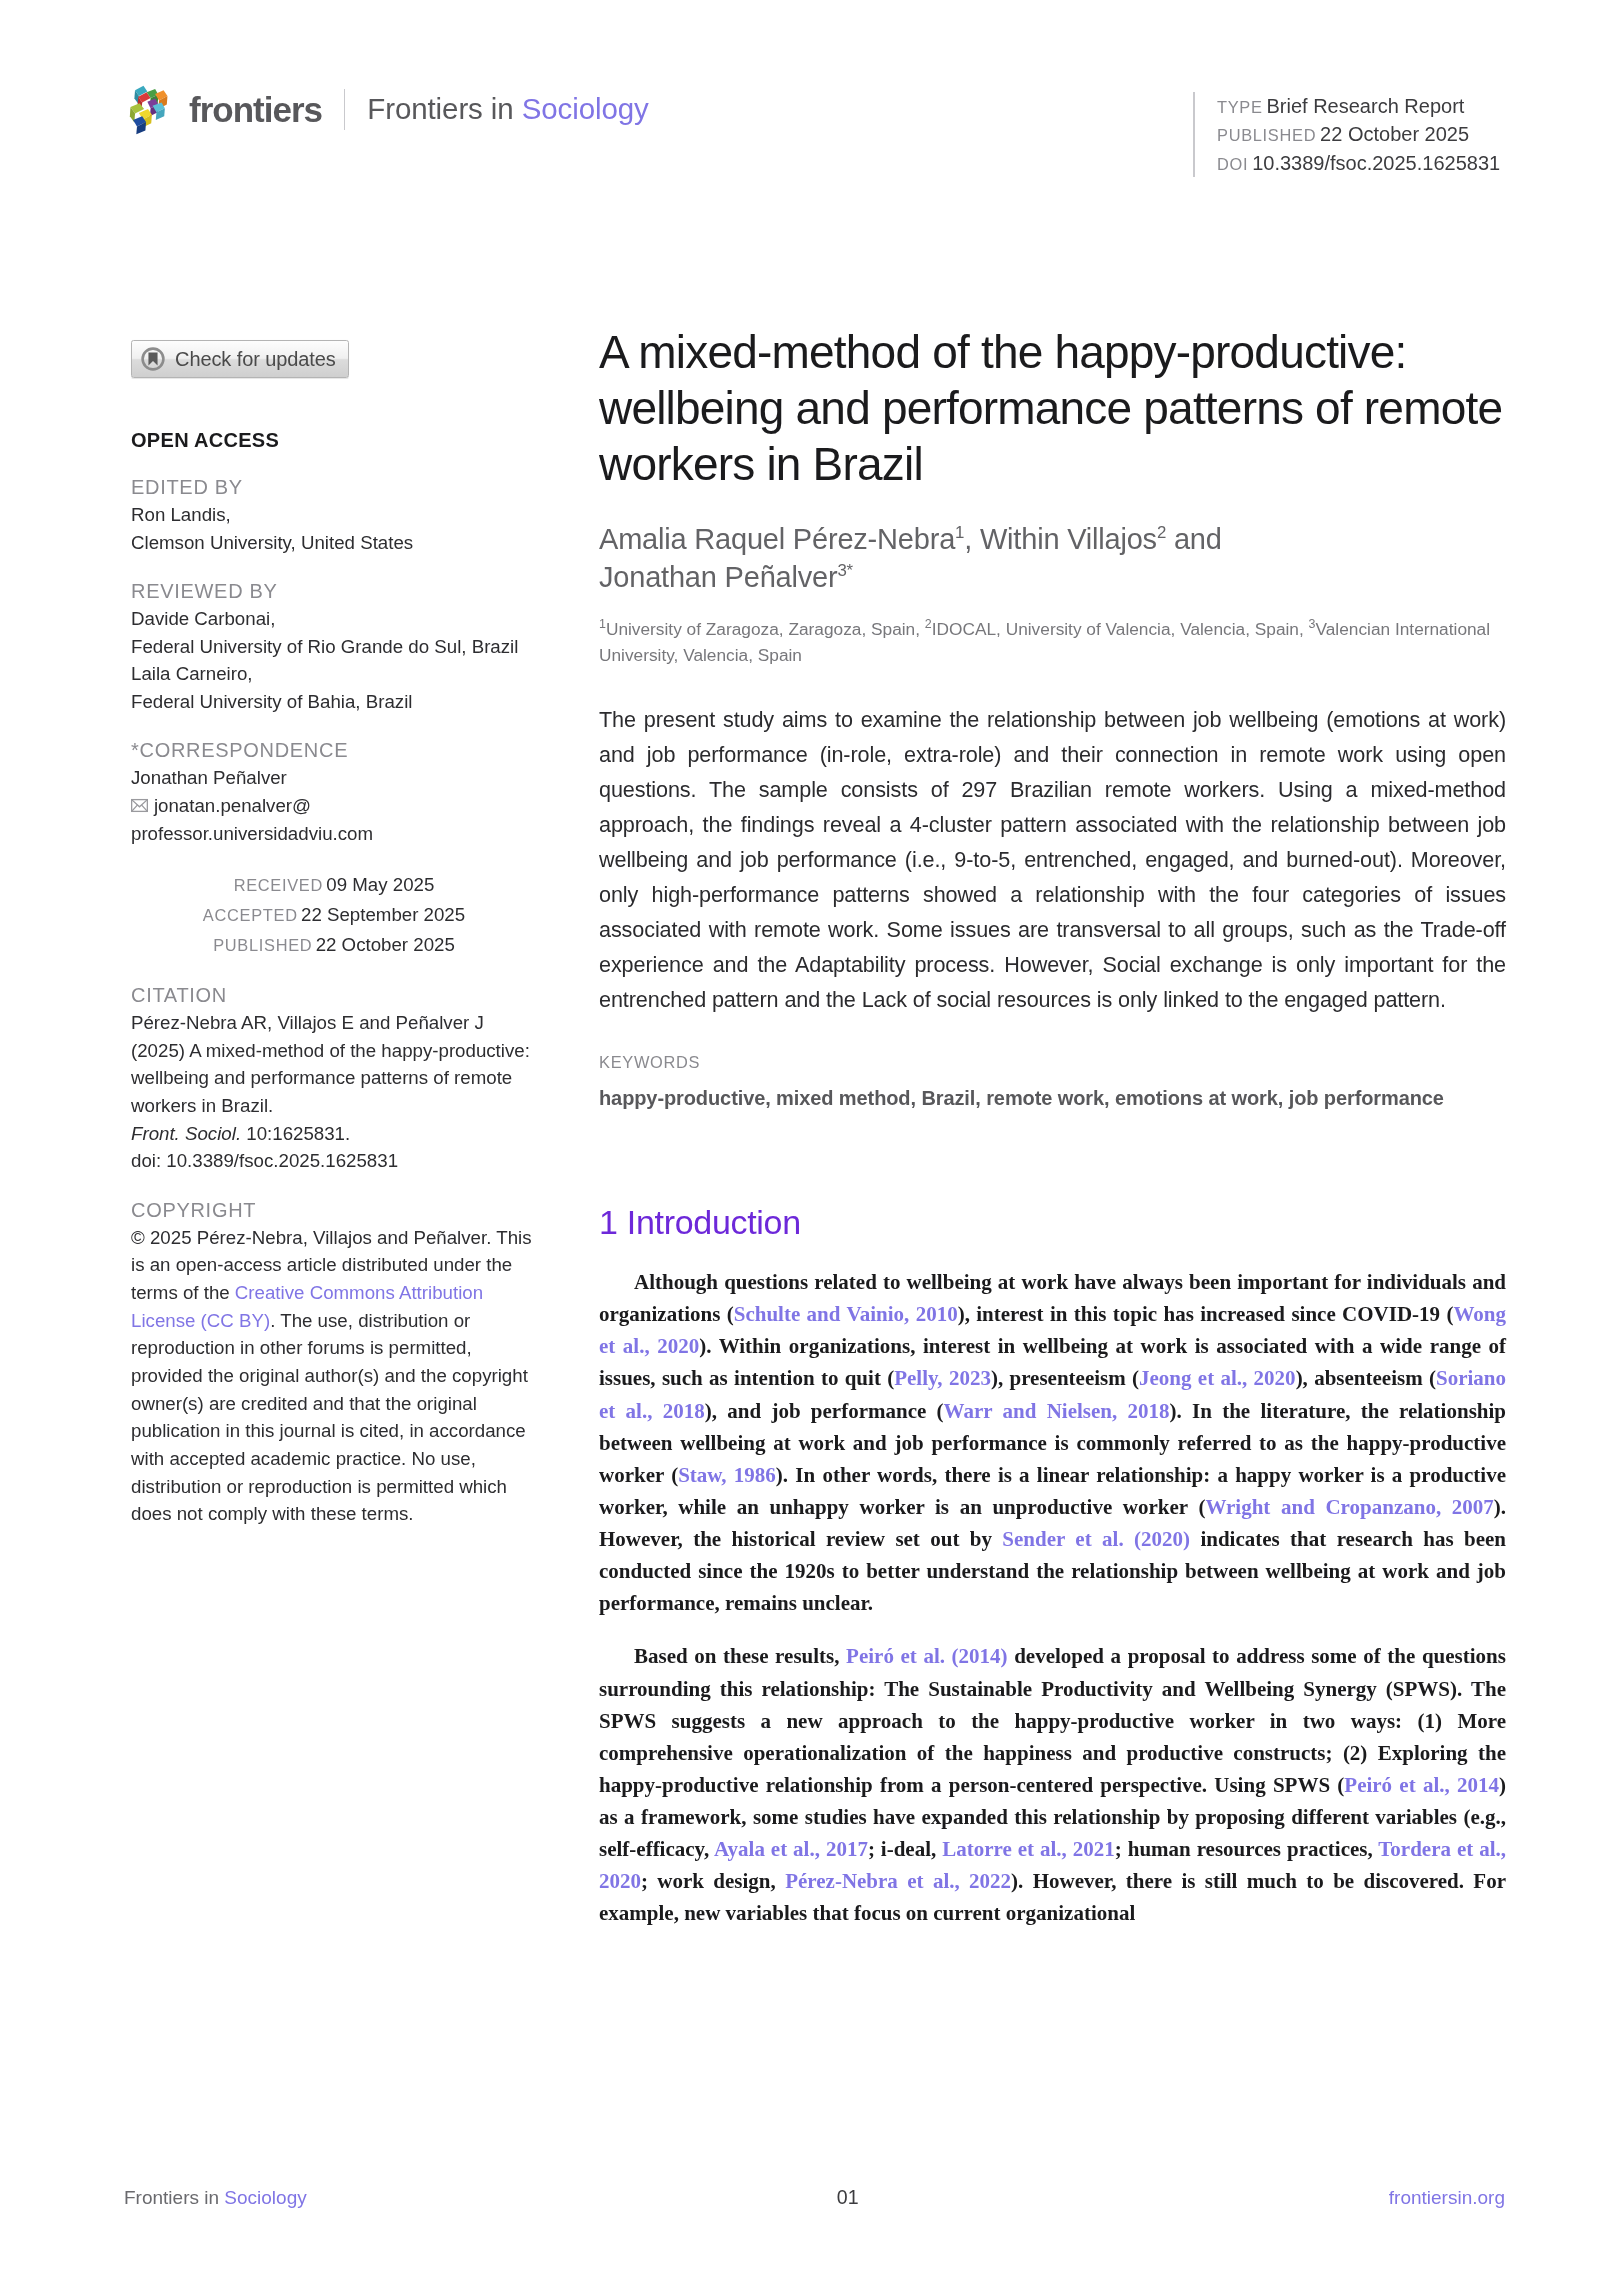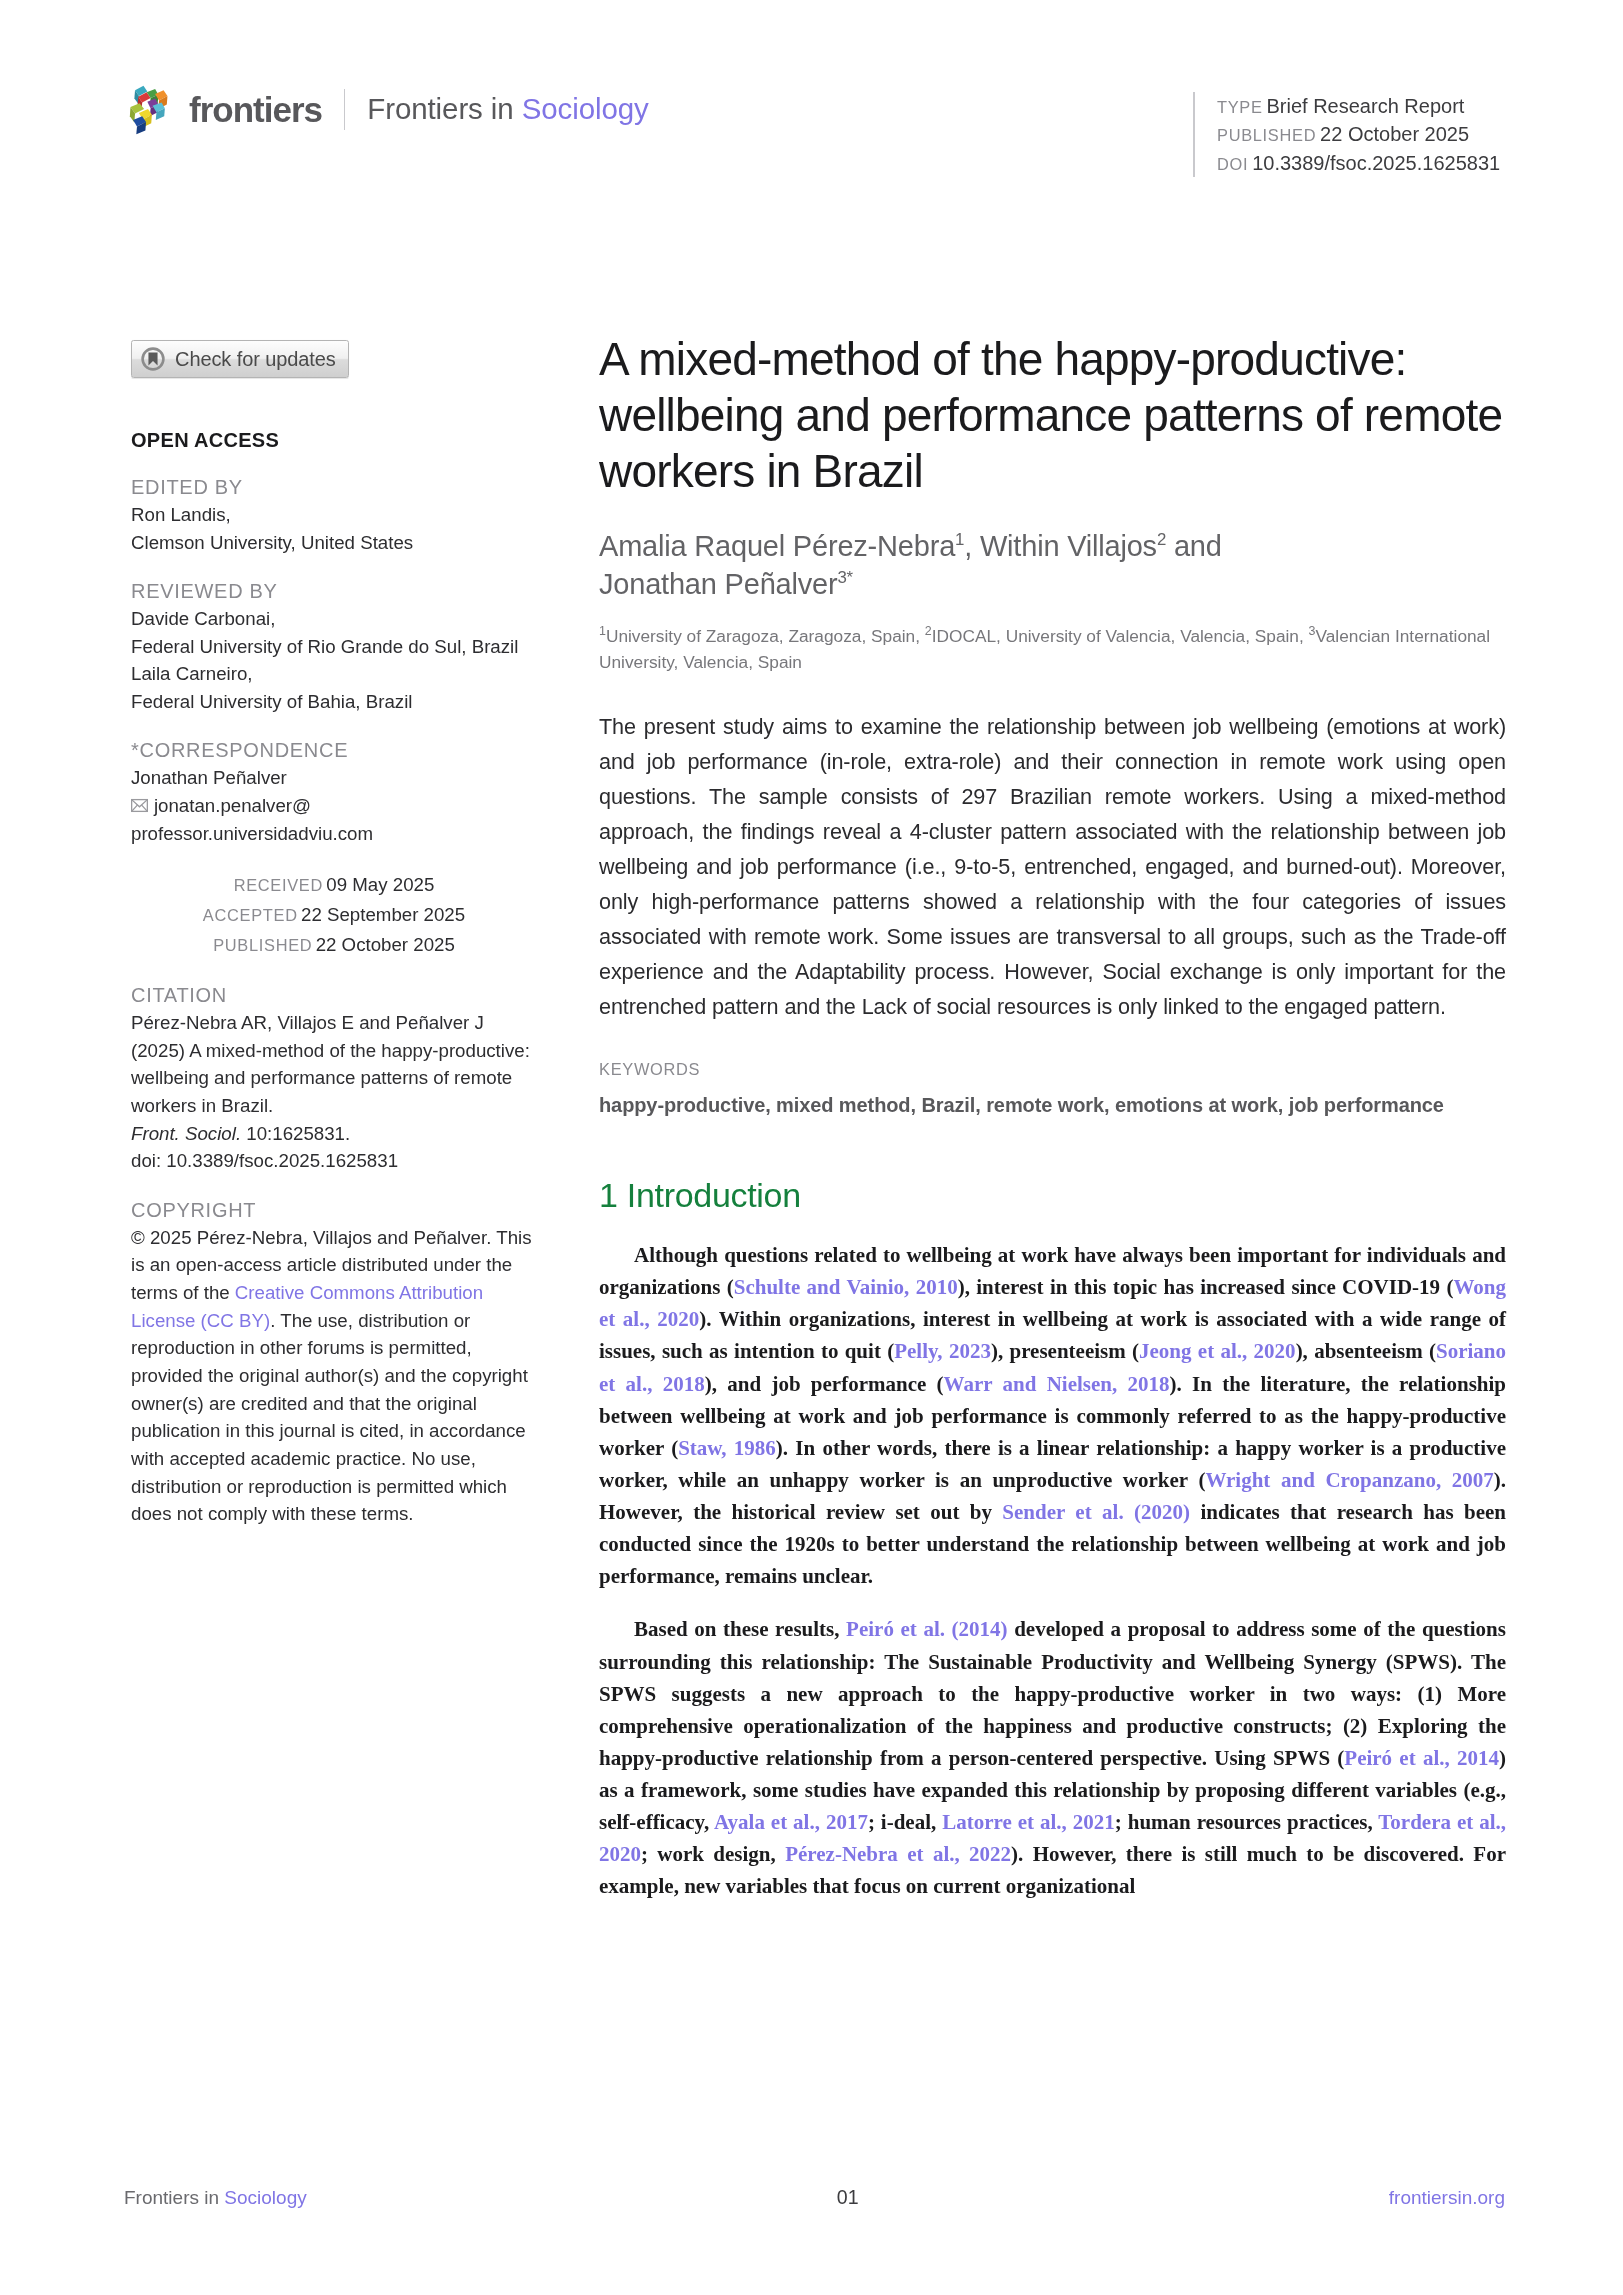--- a/index.html
+++ b/index.html
@@ -72,21 +72,21 @@
     font-size:16.4px; letter-spacing:0.7px; color:#8a8a8f;
     text-transform:uppercase; margin-right:3.3px;
   }
   .dates { margin-top:23.6px;text-align:center; }
   .mail-line { display:flex; align-items:flex-start; gap:5.9px; }
   .mail-ico { width:17px; height:17px; margin-top:5.2px; flex:none; }
   .em { font-style:italic; }
   a.lnk, .lnk { color:#8075e5; text-decoration:none; }
 
   
-  .main { position:absolute; left:599px; top:331px; width:907px; }
+  .main { position:absolute; left:599px; top:324px; width:907px; }
   .paper-title {
     font-size:46px; line-height:1.22; font-weight:400;
     letter-spacing:-0.8px; color:#1b1b1d; margin:0;
   }
   .authors {
     margin-top:27.5px; font-size:29px; line-height:1.33;
     color:#636366; font-weight:400; letter-spacing:-0.2px;
   }
   .authors sup { font-size:0.58em; vertical-align:super; }
   .affil {
@@ -100,22 +100,22 @@
   }
   .kw-label {
     margin-top:35px; font-size:16.4px; letter-spacing:0.7px;
     color:#8a8a8f; text-transform:uppercase;
   }
   .kw-text {
     margin-top:11.8px; font-size:20px; line-height:1.5;
     color:#58585b; font-weight:bold; letter-spacing:-0.1px;
   }
   .sec-h1 {
-    margin-top:56px; font-size:34px; font-weight:400;
-    color:#15803d; letter-spacing:-0.3px;
+    margin-top:90px; font-size:34px; font-weight:400;
+    color:#6d28d9; letter-spacing:-0.3px;
   }
   .body-p {
     font-family:"Liberation Serif", serif;
     font-size:21px; line-height:1.53; color:#1b1b1d;
     text-align:justify; text-indent:35px; margin-top:13px;
     hyphens:auto;
     font-weight:bold;
   }
   .body-p:first-of-type { margin-top:23.6px; }
   .body-p .cite { color:#8075e5; }

